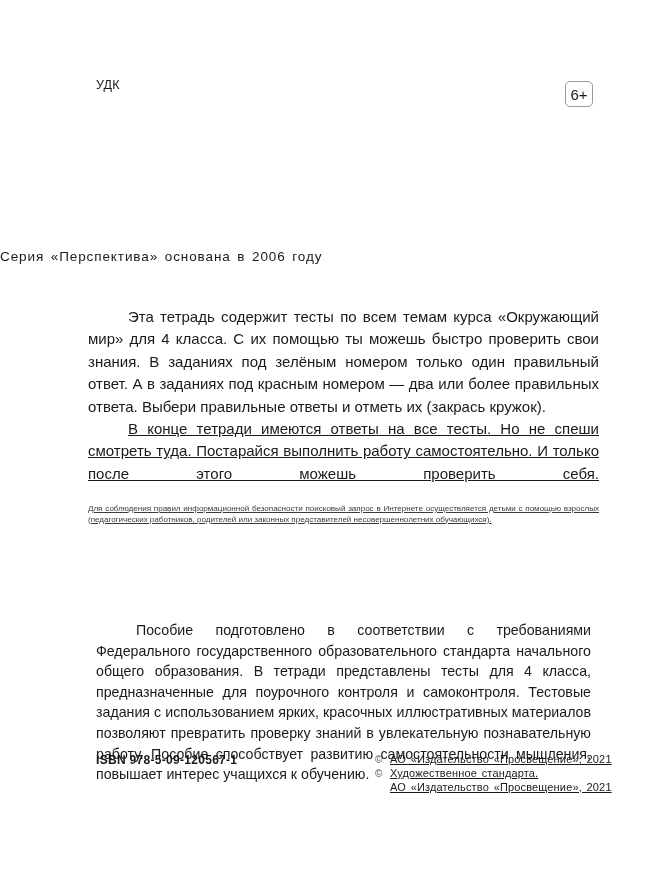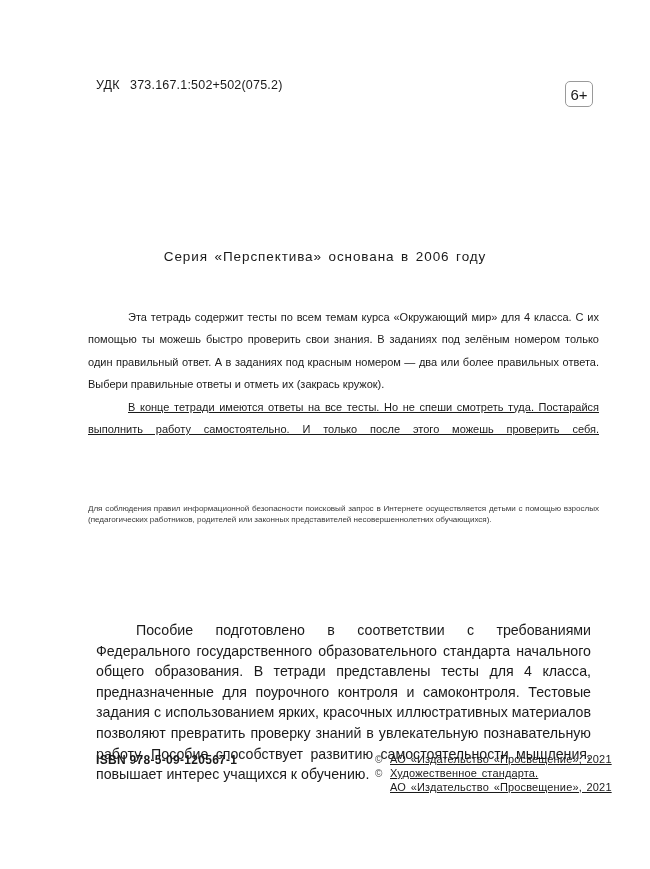--- a/index.html
+++ b/index.html
@@ -63,33 +63,32 @@
     color: #1a1a1a;
     box-sizing: border-box;
   }
 
   
   .series-line {
     position: absolute;
     left: 0;
     right: 0;
     top: 249px;
-    text-align: center;
     font-size: 13.5px;
     letter-spacing: 0.9px;
     word-spacing: 2px;
   }
 
   
   .intro {
     position: absolute;
     left: 88px;
     top: 306px;
     width: 511px;
-    font-size: 11px;
+    font-size: 15px;
     line-height: 22.4px;
     text-align: justify;
     text-justify: inter-word;
     hyphens: manual;
   }
   .intro p {
     margin: 0;
     text-indent: 40px;
   }
   .intro p.last-line-full {
@@ -105,20 +104,21 @@
     width: 511px;
     font-size: 8.1px;
     line-height: 10.6px;
     color: #3b3b3b;
     text-align: justify;
     text-justify: inter-word;
     letter-spacing: -0.04px;
   }
   .fineprint p {
     margin: 0;
+    text-decoration: underline;
   }
 
   
   .annotation {
     position: absolute;
     left: 88px;
     top: 612px;
     width: 511px;
     font-size: 14.2px;
     line-height: 20.6px;
@@ -168,21 +168,20 @@
   }
 </style>
 </head>
 <body>
 
 <div class="page">
 
   <div class="classification">
     <div class="class-row">
       <span class="class-label">УДК</span>
-      <span class="class-value">373.167.1:502+502(075.2)</span>
     </div>
   </div>
 
   <div class="age-badge">
     <span>6+</span>
   </div>
 
   <div class="series-line">Серия «Перспектива» основана в 2006 году</div>
 
   <div class="intro">

